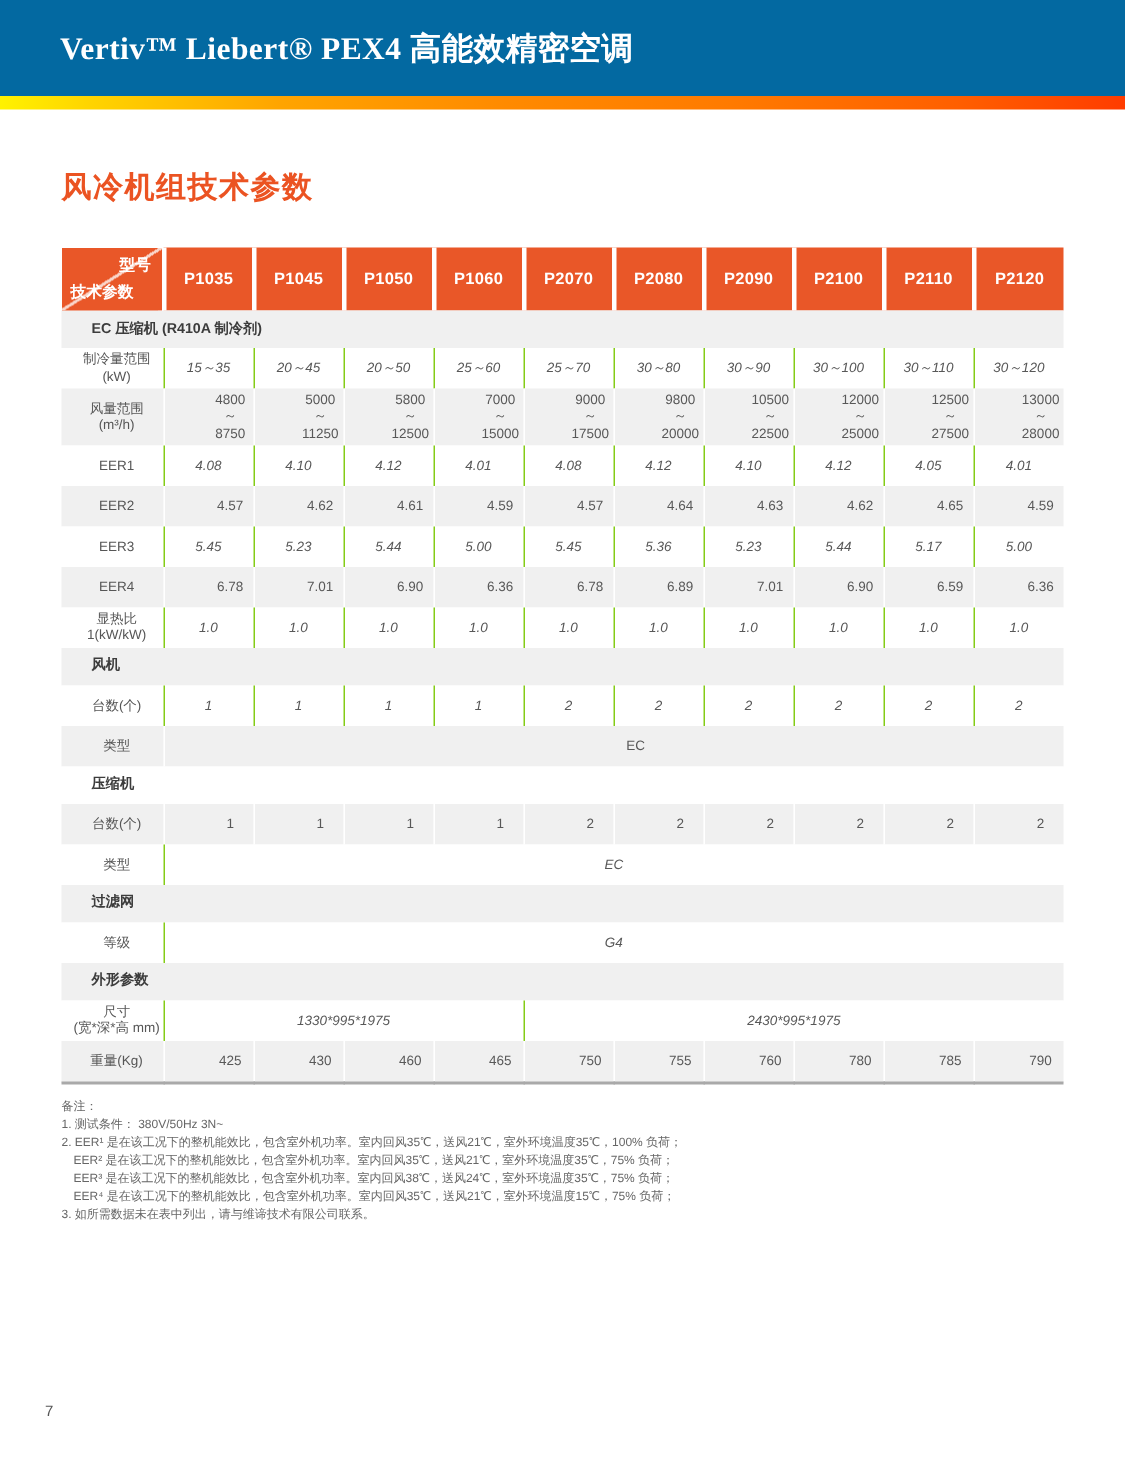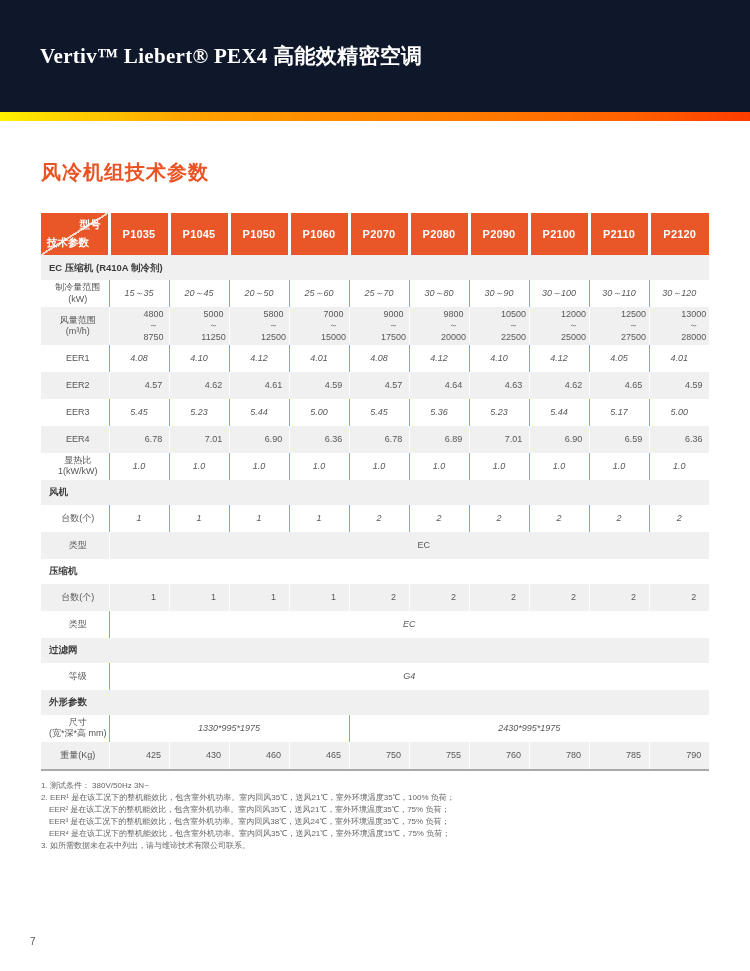--- a/index.html
+++ b/index.html
@@ -2,21 +2,21 @@
 <html><head>
 <meta charset="utf-8">
 <style>
   html,body{margin:0;padding:0;}
   body{
     width:750px;height:971px;position:relative;background:#ffffff;
     font-family:"Liberation Sans",sans-serif;overflow:hidden;
   }
   
   .topbar{
-    background:#0f172a;height:112px;display:flex;align-items:center;
+    background:#0369a1;height:64px;display:flex;align-items:center;
     padding-left:40px;box-sizing:border-box;
   }
   .topbar .doc-title{
     color:#ffffff;font-family:"Liberation Serif",serif;
     font-size:21px;font-weight:600;margin:0;letter-spacing:.3px;
   }
   .grad-bar{
     height:9px;
     background:linear-gradient(90deg,#FFF200 0%,#FFD400 8%,#FFA400 25%,#FF8A00 45%,#FF7A00 65%,#FF5F00 85%,#FF3C00 100%);
   }
@@ -49,21 +49,21 @@
   th.diag .corner-model{position:absolute;top:5px;right:7px;}
   th.diag .corner-param{position:absolute;bottom:5px;left:6px;}
   tbody tr.even{background:#F0F0F0;}
   tbody tr.odd{background:#ffffff;}
   tbody td{
     height:23px;padding:2px 2px;text-align:center;vertical-align:middle;
     white-space:pre-line;line-height:1.25;
   }
   tbody tr.row-section td{
     height:21px;text-align:left;font-weight:bold;color:#3c3c3c;
-    font-size:9.5px;padding-left:8px;white-space:normal;
+    font-size:9.5px;padding-left:20px;white-space:normal;
   }
   tbody td.label{
     text-align:center;padding-left:8px;color:#565656;
   }
   tbody tr.odd td.val{border-left:1px solid #84cc16;font-style:italic;}
   tbody tr.even td.val{border-left:1px solid #ffffff;padding-left:31px;}
   
   .notes{margin:9px 0 0 0;font-size:8px;color:#666666;line-height:12px;}
   .notes .line{white-space:pre-wrap;}
   .notes .line.indent{padding-left:8px;}
@@ -287,20 +287,21 @@
           <td class="val">755</td>
           <td class="val">760</td>
           <td class="val">780</td>
           <td class="val">785</td>
           <td class="val">790</td>
         </tr>
       </tbody>
   </table>
 
   <div class="notes">
+    <div class="line">备注：</div>
     <div id="notes-lines">
         <div class="line">1. 测试条件： 380V/50Hz 3N~</div>
         <div class="line">2. EER¹ 是在该工况下的整机能效比，包含室外机功率。室内回风35℃，送风21℃，室外环境温度35℃，100% 负荷；</div>
         <div class="line indent">EER² 是在该工况下的整机能效比，包含室外机功率。室内回风35℃，送风21℃，室外环境温度35℃，75% 负荷；</div>
         <div class="line indent">EER³ 是在该工况下的整机能效比，包含室外机功率。室内回风38℃，送风24℃，室外环境温度35℃，75% 负荷；</div>
         <div class="line indent">EER⁴ 是在该工况下的整机能效比，包含室外机功率。室内回风35℃，送风21℃，室外环境温度15℃，75% 负荷；</div>
         <div class="line">3. 如所需数据未在表中列出，请与维谛技术有限公司联系。</div>
       </div>
   </div>
 </div>

